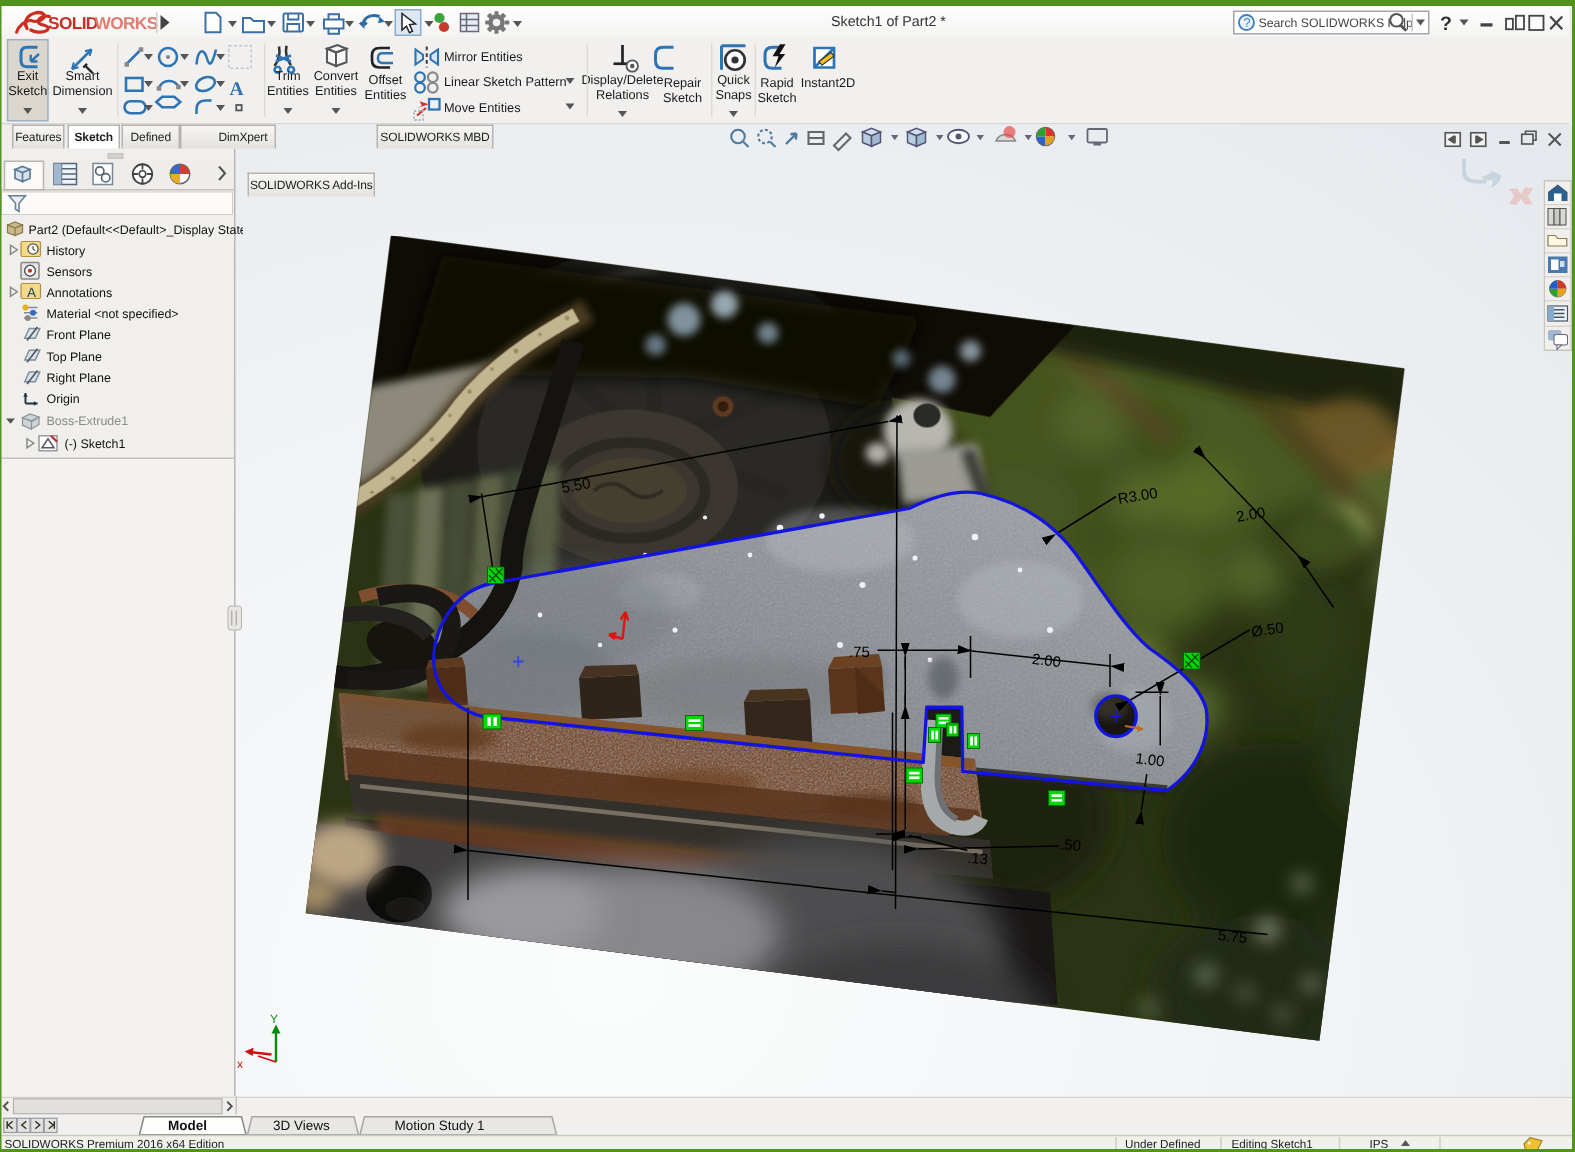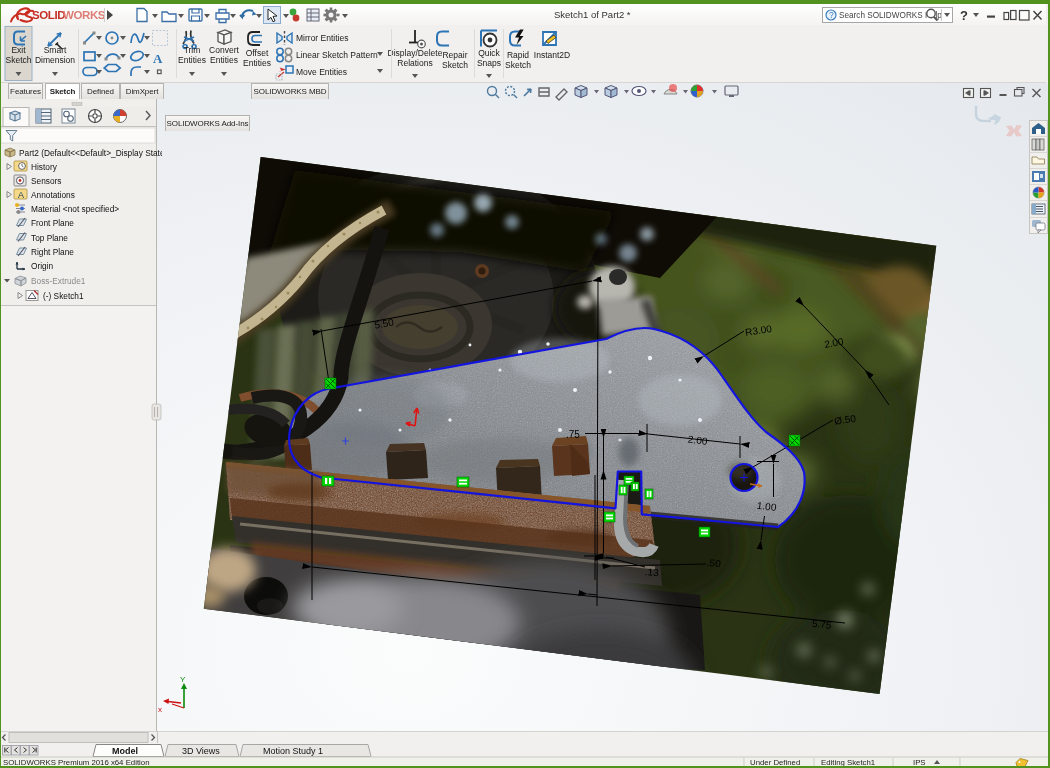--- a/index.html
+++ b/index.html
@@ -231,21 +231,21 @@
       <line x1="176.5" y1="29" x2="176.5" y2="78"></line>
     <line x1="391.5" y1="29" x2="391.5" y2="78"></line>
       <line x1="474.5" y1="29" x2="474.5" y2="78"></line>
     <line x1="503.5" y1="29" x2="503.5" y2="78"></line>
   </g>
 </svg>
 <div id="tabrow">
   <div class="rtab" style="left:4px;width:33px;">Features</div>
   <div class="rtab act" style="left:41px;width:33px;">Sketch</div>
   <div class="rtab" style="left:77px;width:37px;">Defined</div>
-  <div class="rtab" style="left:116px;width:42px;">DimXpert</div>
+  <div class="rtab" style="left:116px;width:42px;padding-left:20px;">DimXpert</div>
   <div class="rtab" style="left:161px;width:83px;margin-top:32px;">SOLIDWORKS Add-Ins</div>
   <div class="rtab" style="left:247px;width:76px;">SOLIDWORKS MBD</div>
 </div>
 <div id="viewport">
   <svg id="vpsvg" width="1050" height="768" viewBox="0 0 1050 768">
   <defs>
     <clipPath id="photoclip">
           <polygon points="260.7,157 936.3,245.7 879.6,693.9 203.75,608.75"></polygon>
         </clipPath>
     <filter id="b3" x="-40%" y="-40%" width="180%" height="180%">

